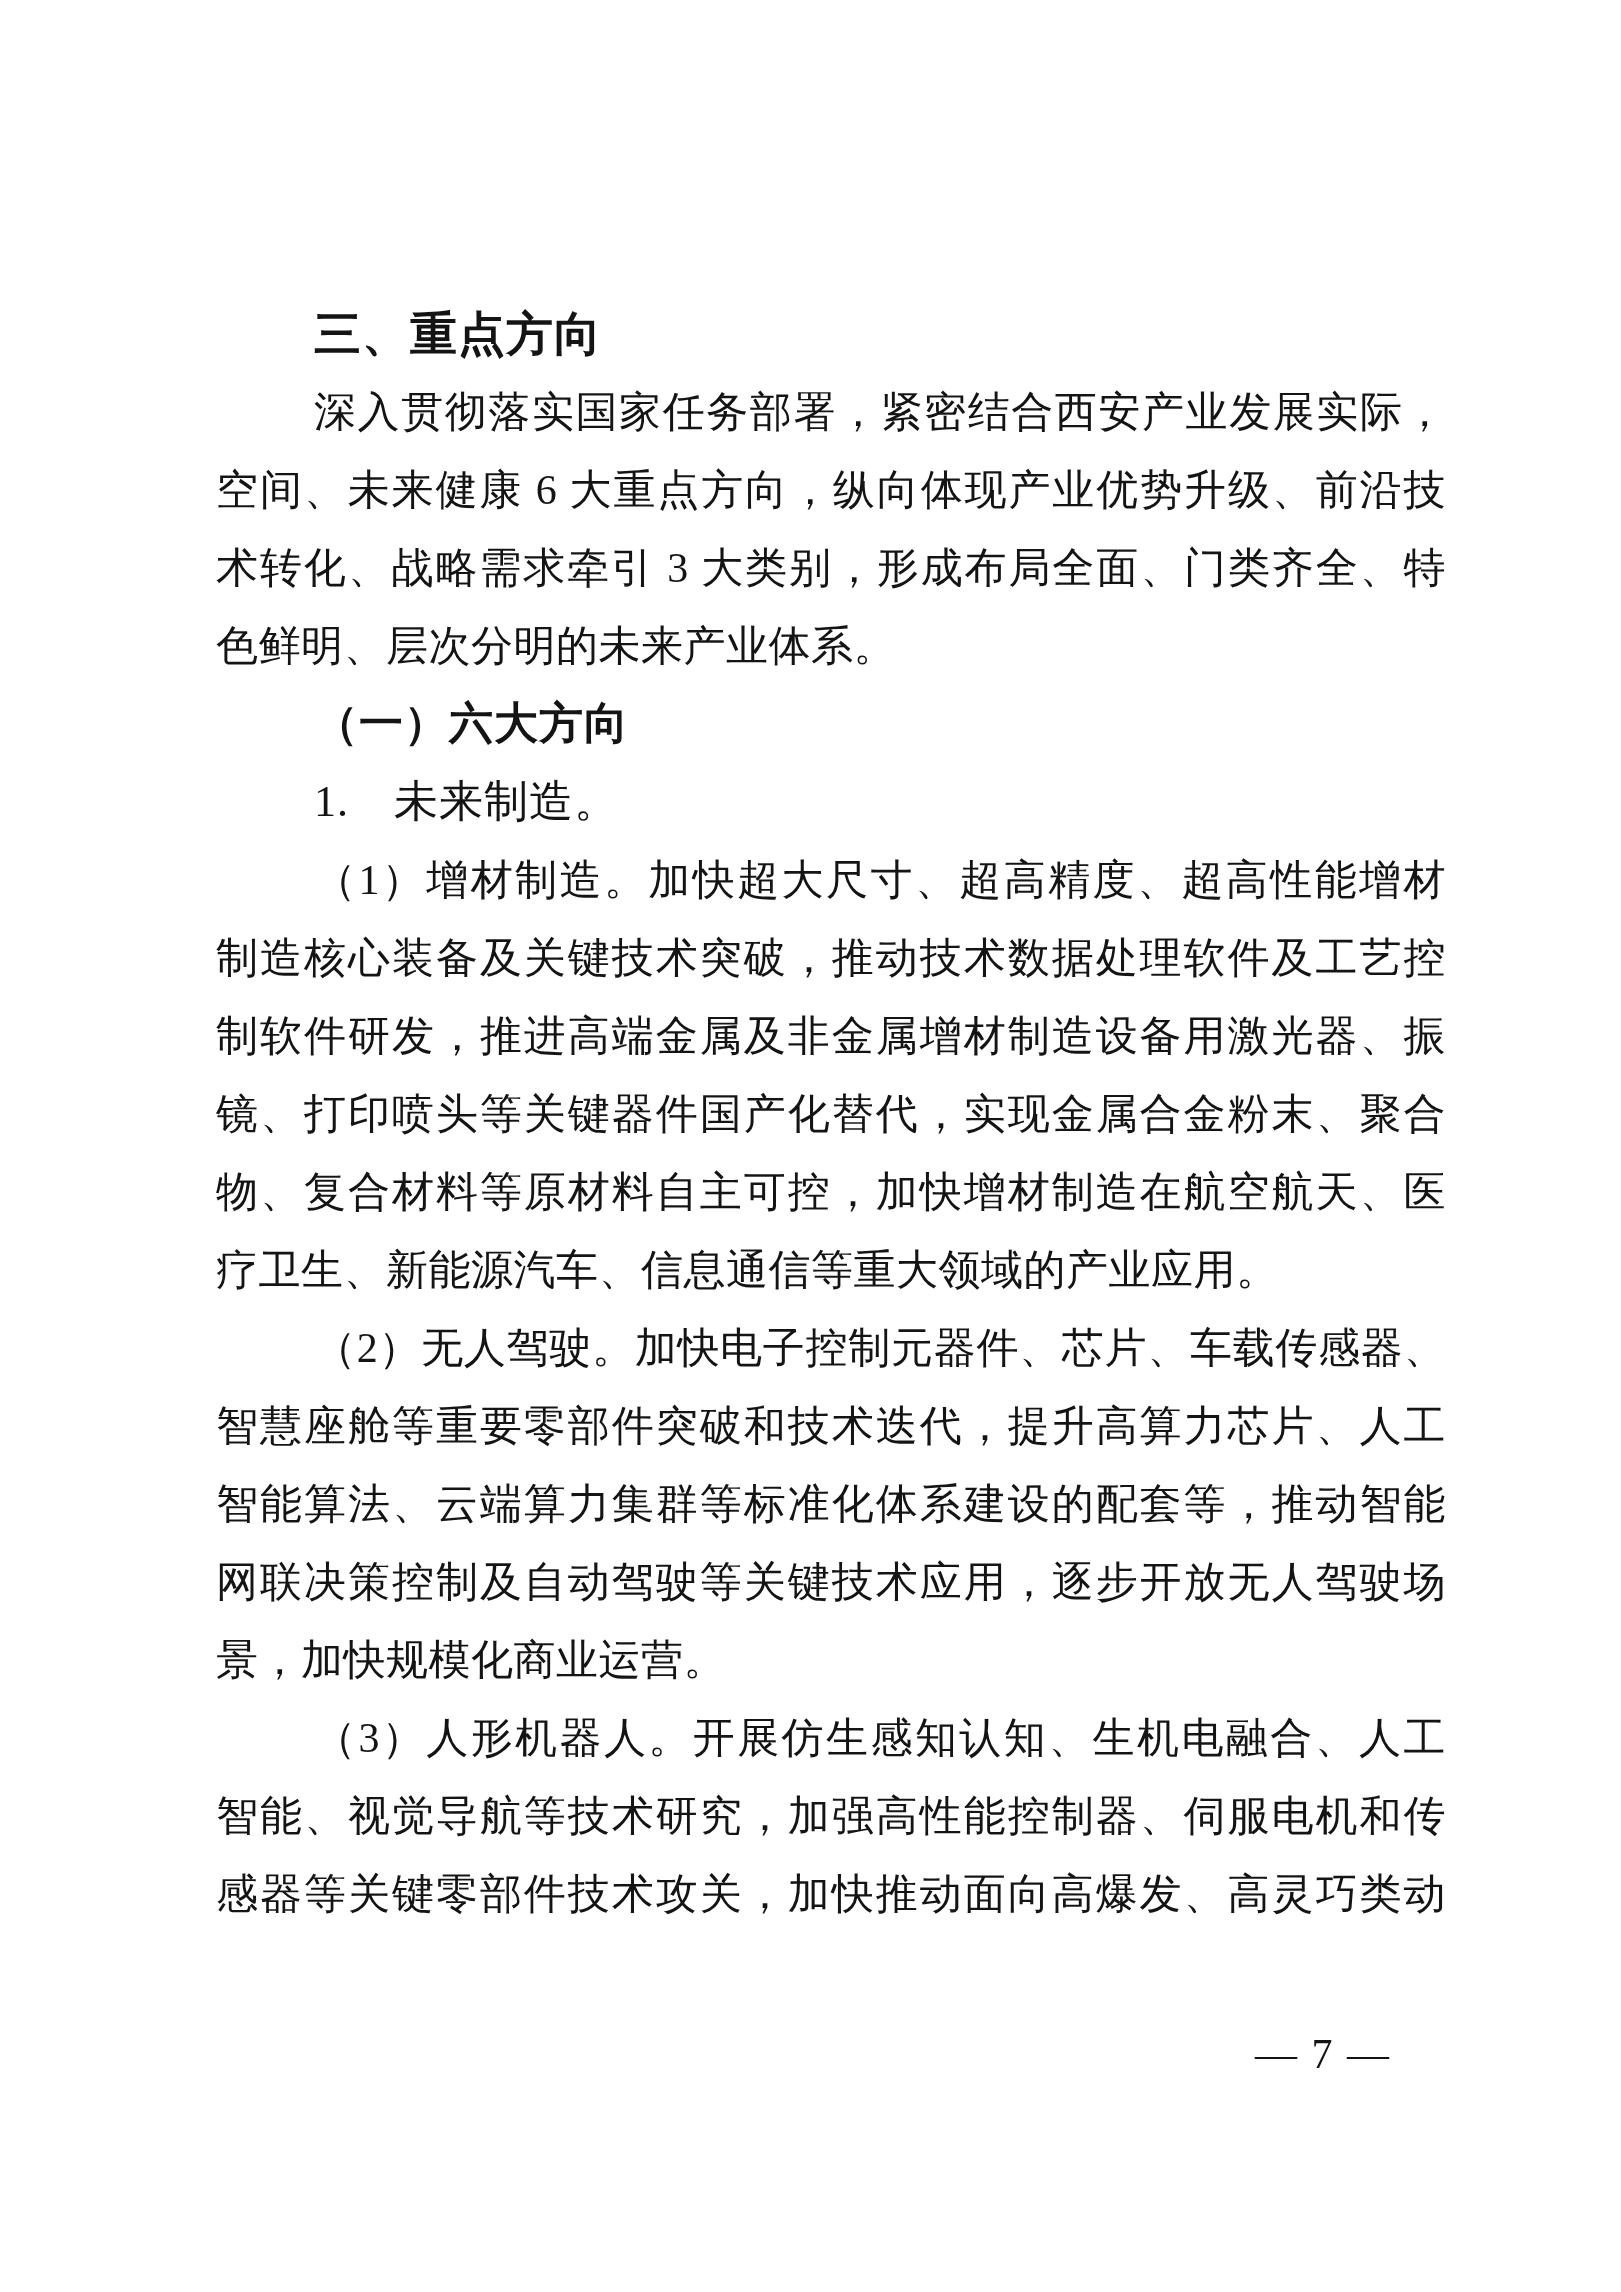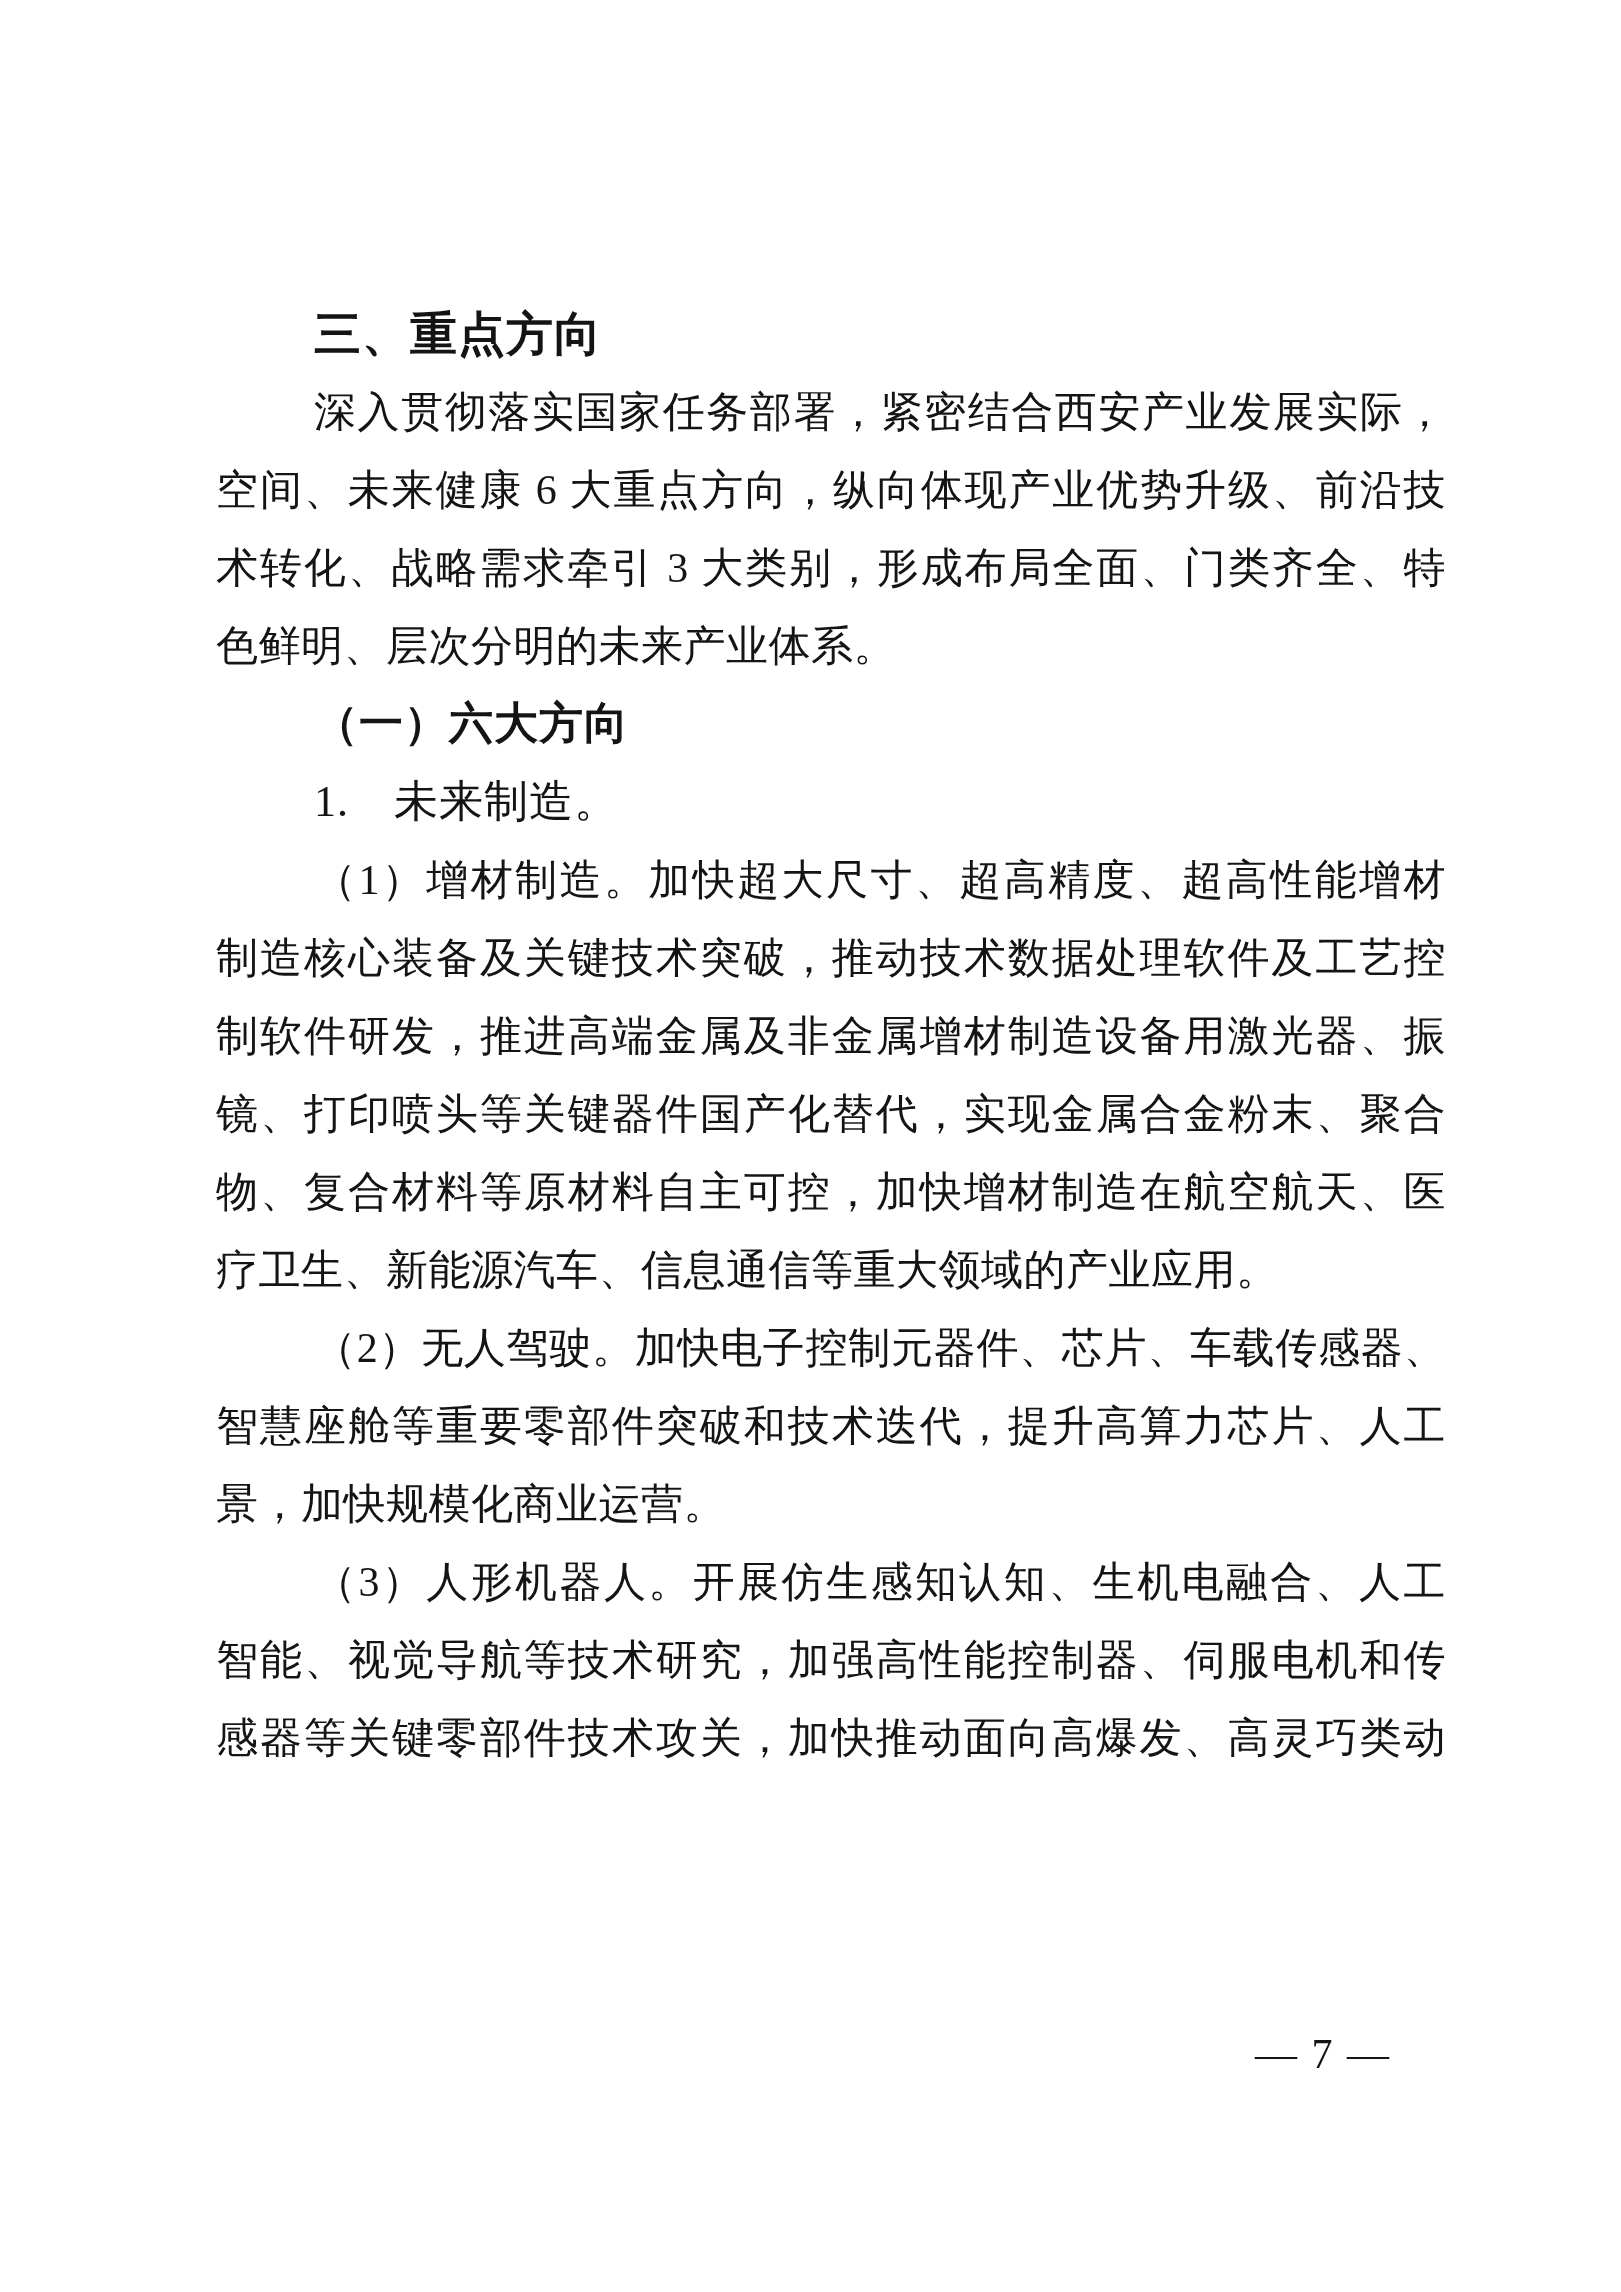--- a/index.html
+++ b/index.html
@@ -84,20 +84,22 @@
 
     <div class="line indent">（1）增材制造。加快超大尺寸、超高精度、超高性能增材</div>
     <div class="line">制造核心装备及关键技术突破，推动技术数据处理软件及工艺控</div>
     <div class="line">制软件研发，推进高端金属及非金属增材制造设备用激光器、振</div>
     <div class="line">镜、打印喷头等关键器件国产化替代，实现金属合金粉末、聚合</div>
     <div class="line">物、复合材料等原材料自主可控，加快增材制造在航空航天、医</div>
     <div class="line lastline">疗卫生、新能源汽车、信息通信等重大领域的产业应用。</div>
 
     <div class="line indent">（2）无人驾驶。加快电子控制元器件、芯片、车载传感器、</div>
     <div class="line">智慧座舱等重要零部件突破和技术迭代，提升高算力芯片、人工</div>
+    <div class="line">智能算法、云端算力集群等标准化体系建设的配套等，推动智能</div>
+    <div class="line">网联决策控制及自动驾驶等关键技术应用，逐步开放无人驾驶场</div>
     <div class="line lastline">景，加快规模化商业运营。</div>
 
     <div class="line indent">（3）人形机器人。开展仿生感知认知、生机电融合、人工</div>
     <div class="line">智能、视觉导航等技术研究，加强高性能控制器、伺服电机和传</div>
     <div class="line">感器等关键零部件技术攻关，加快推动面向高爆发、高灵巧类动</div>
 
   </div>
 
   <div class="footer">— 7 —</div>
 </div>

